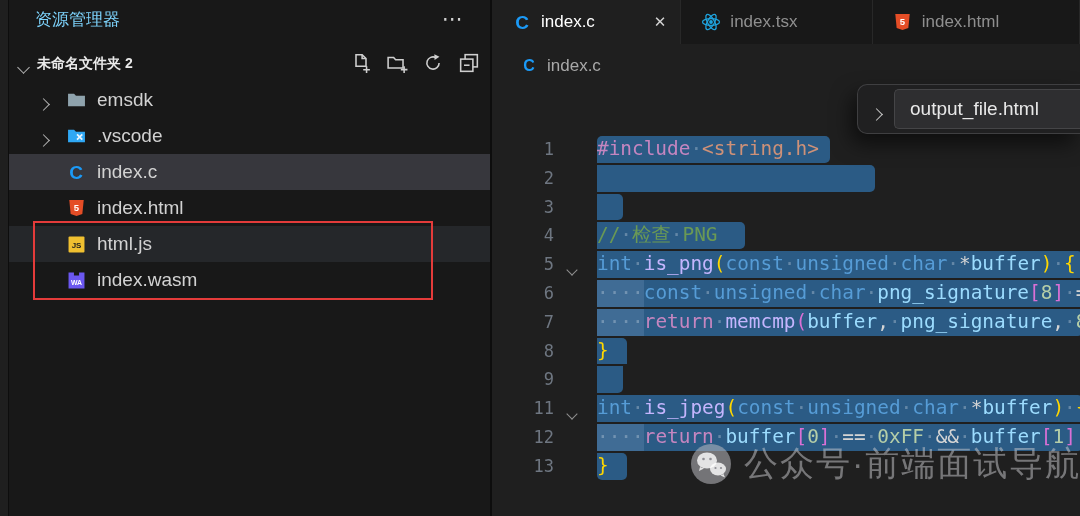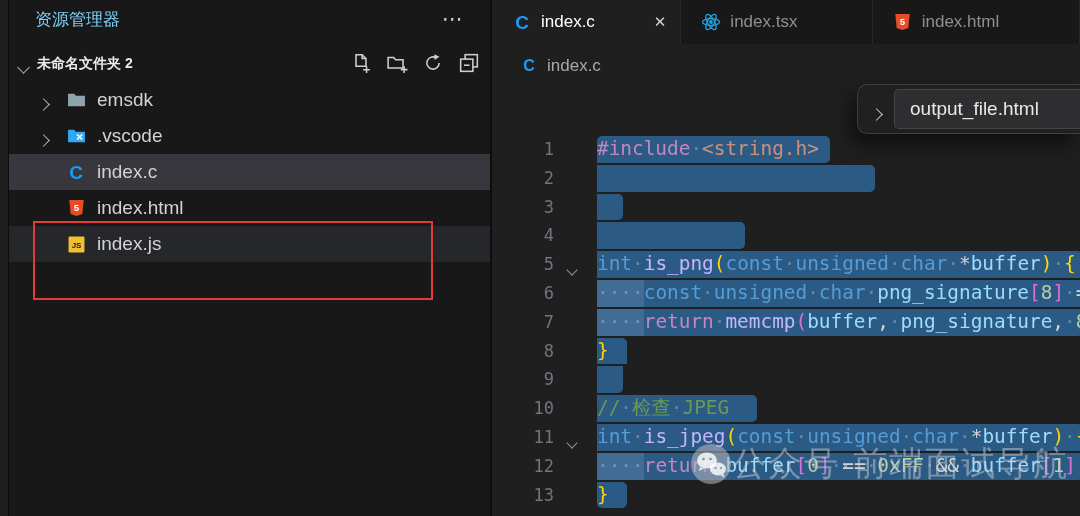--- a/index.html
+++ b/index.html
@@ -60,21 +60,21 @@
   .tk-ws{color:rgba(222,229,240,0.32)}
   
   .popup{position:absolute;left:857px;top:84px;width:223px;height:50px;z-index:40;background:#202021;
          border:1px solid #3f3f41;border-right:none;border-radius:10px 0 0 10px;
          box-shadow:-6px 10px 20px rgba(0,0,0,0.55);box-sizing:border-box;}
   .popup .pchev{position:absolute;left:14px;top:20px;}
   .popup .pchev .chev{border-color:#c8c8c8;}
   .popup .pitem{position:absolute;left:36px;top:4px;right:0;bottom:4px;background:#2e2e30;border:1px solid #454547;border-right:none;border-radius:5px 0 0 5px;cursor:pointer;}
   .popup .plabel{display:block;line-height:38px;padding-left:15px;font-size:19px;color:#e8e8e8;white-space:nowrap;overflow:hidden;}
   
-  .watermark{position:absolute;left:690px;top:441px;z-index:50;display:flex;align-items:center;pointer-events:none;}
+  .watermark{position:absolute;left:690px;top:441px;z-index:50;display:flex;align-items:center;gap:12px;pointer-events:none;}
   .watermark .wtext{font-size:34px;letter-spacing:2px;color:rgba(205,205,210,0.5);white-space:nowrap;}
   svg{display:block;}
 </style>
 </head>
 <body>
 
 <div class="act-strip"></div>
 
 <div class="sidebar">
   <div class="side-title-row">
@@ -148,21 +148,30 @@
         </span>
         <span class="flabel">index.html</span>
       </div>
       <div class="trow hover">
         <span class="ficon">
           <svg width="17" height="17" viewBox="0 0 16 16">
             <rect x="0.5" y="0.5" width="15" height="15" rx="1" fill="#f0c030"></rect>
             <text x="8" y="11.5" font-size="7.5" font-weight="bold" fill="#1c1c1c" text-anchor="middle" font-family="sans-serif">JS</text>
           </svg>
         </span>
-        <span class="flabel">index.js</span>
+        <span class="flabel">html.js</span>
+      </div>
+      <div class="trow">
+        <span class="ficon">
+          <svg width="17" height="17" viewBox="0 0 16 16">
+            <polygon points="0.5,0.5 5.6,0.5 5.6,3.2 10.4,3.2 10.4,0.5 15.5,0.5 15.5,15.5 0.5,15.5" fill="#6b57f0"></polygon>
+            <text x="8" y="12.2" font-size="6.5" font-weight="bold" fill="#ffffff" text-anchor="middle" font-family="sans-serif">WA</text>
+          </svg>
+        </span>
+        <span class="flabel">index.wasm</span>
       </div>
     </div>
 </div>
 
 <div class="red-box"></div>
 
 <div class="editor">
   <div class="tabbar">
       <div class="tab active" style="width: 190px;">
         <span class="ticon">
@@ -211,20 +220,21 @@
         <span class="sel" style="width:278px;border-radius:0px 5px 5px 0px;"></span>
       </div>
       <div class="cline">
         <span class="lnum">3</span>
         <span class="sel" style="width:26px;border-radius:0px 5px 5px 0px;"></span>
         <span class="ct"></span>
       </div>
       <div class="cline">
         <span class="lnum">4</span>
         <span class="sel" style="width:148px;border-radius:0px 5px 5px 0px;"></span>
+        <span class="ct"><span class="tk-com">//</span><span class="tk-ws">·</span><span class="tk-com">检查</span><span class="tk-ws">·</span><span class="tk-com">PNG</span></span>
       </div>
       <div class="cline">
         <span class="lnum">5</span>
         <span class="fold"><span class="chev down"></span></span>
         <span class="sel" style="width:486px;border-radius:0px 5px 0px 0px;"></span>
         <span class="ct"><span class="tk-kw">int</span><span class="tk-ws">·</span><span class="tk-fn">is_png</span><span class="tk-b1">(</span><span class="tk-kw">const</span><span class="tk-ws">·</span><span class="tk-kw">unsigned</span><span class="tk-ws">·</span><span class="tk-kw">char</span><span class="tk-ws">·</span><span class="tk-pl">*</span><span class="tk-var">buffer</span><span class="tk-b1">)</span><span class="tk-ws">·</span><span class="tk-b1">{</span></span>
       </div>
       <div class="cline">
         <span class="lnum">6</span>
         <span class="sel" style="width:486px;border-radius:0px 0px 0px 0px;"></span>
@@ -239,25 +249,20 @@
       </div>
       <div class="cline">
         <span class="lnum">8</span>
         <span class="sel" style="width:30px;border-radius:0px 5px 0px 0px;"></span>
         <span class="ct"><span class="tk-b1">}</span></span>
       </div>
       <div class="cline">
         <span class="lnum">9</span>
         <span class="sel" style="width:26px;border-radius:0px 0px 5px 0px;"></span>
         <span class="ct"></span>
-      </div>
-      <div class="cline">
-        <span class="lnum">10</span>
-        <span class="sel" style="width:160px;border-radius:0px 5px 5px 0px;"></span>
-        <span class="ct"><span class="tk-com">//</span><span class="tk-ws">·</span><span class="tk-com">检查</span><span class="tk-ws">·</span><span class="tk-com">JPEG</span></span>
       </div>
       <div class="cline">
         <span class="lnum">11</span>
         <span class="fold"><span class="chev down"></span></span>
         <span class="sel" style="width:486px;border-radius:0px 5px 0px 0px;"></span>
         <span class="ct"><span class="tk-kw">int</span><span class="tk-ws">·</span><span class="tk-fn">is_jpeg</span><span class="tk-b1">(</span><span class="tk-kw">const</span><span class="tk-ws">·</span><span class="tk-kw">unsigned</span><span class="tk-ws">·</span><span class="tk-kw">char</span><span class="tk-ws">·</span><span class="tk-pl">*</span><span class="tk-var">buffer</span><span class="tk-b1">)</span><span class="tk-ws">·</span><span class="tk-b1">{</span></span>
       </div>
       <div class="cline">
         <span class="lnum">12</span>
         <span class="sel" style="width:486px;border-radius:0px 0px 5px 0px;"></span>

